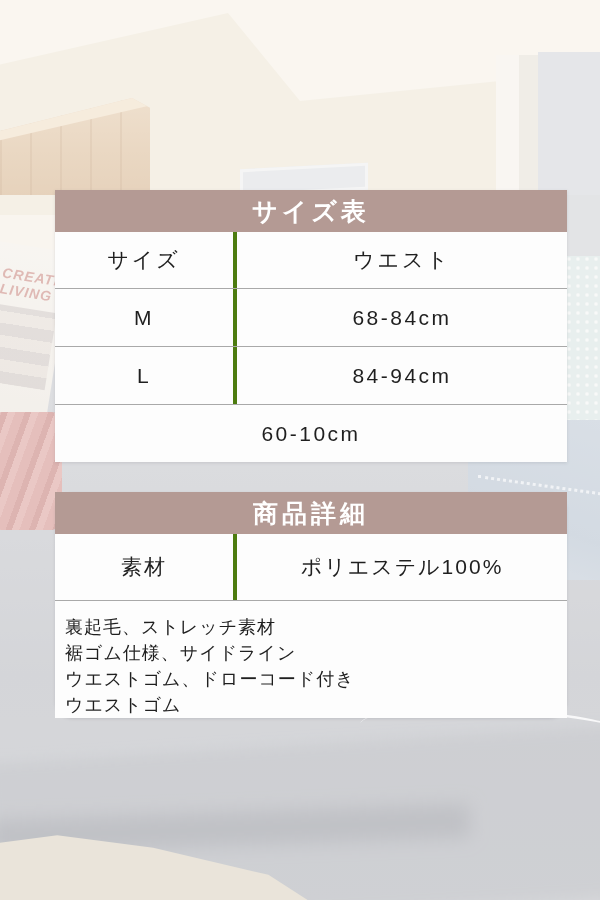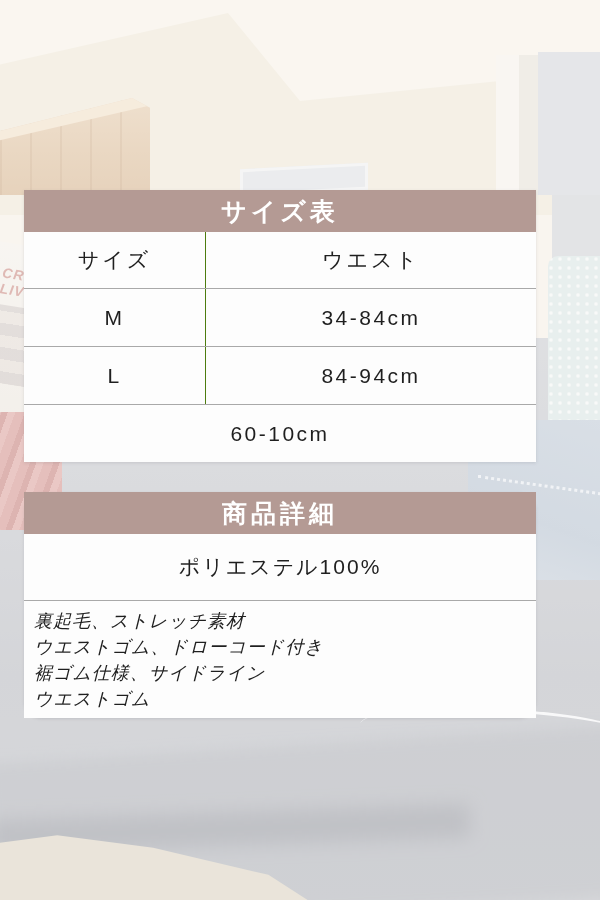--- a/index.html
+++ b/index.html
@@ -46,36 +46,36 @@
   .piping { position:absolute; left:360px; top:708px; width:262px; height:36px;
             border-top:3px solid rgba(250,252,255,0.9);
             border-radius:55% 40% 0 0 / 26px 14px 0 0; transform:rotate(4deg); }
   .carpet-shadow { position:absolute; left:-10px; top:812px; width:480px; height:34px;
                    background:rgba(95,100,112,0.45); transform:rotate(-2deg); filter:blur(9px); }
   .carpet { position:absolute; left:-10px; top:828px; width:480px; height:90px; background:#d6cdba;
             clip-path:polygon(0 18%, 14% 8%, 34% 22%, 58% 52%, 72% 100%, 0 100%); filter:blur(2px); }
   .fade-overlay { position:absolute; inset:0; background:rgba(253,252,250,0.5); z-index:1; }
 
   
-  .panel { position:absolute; left:24px; width:512px; z-index:2; box-shadow:0 1px 3px rgba(100,100,110,0.18); }
+  .panel { position:absolute; left:55px; width:512px; z-index:2; box-shadow:0 1px 3px rgba(100,100,110,0.18); }
   .size-panel { top:190px; }
   .detail-panel { top:492px;border-radius:18px; }
   .panel-title { height:42px; background:#b49a94; color:#ffffff; display:flex; align-items:center;
                  justify-content:center; font-size:25px; font-weight:bold; letter-spacing:4px; }
   .t-row { display:flex; background:#fdfdfd; color:#1f1f1f; }
   .t-row + .t-row { border-top:1px solid #a9a9a9; }
-  .c1 { width:182px; border-right:1px solid #4d7c0f; display:flex; align-items:center; justify-content:center; }
+  .c1 { width:182px; border-right:4px solid #4d7c0f; display:flex; align-items:center; justify-content:center; }
   .c2 { flex:1; display:flex; align-items:center; justify-content:center; }
   .hdr-row { height:56px; font-size:21px; letter-spacing:3px; }
   .data-row { height:58px; font-size:21px; letter-spacing:2.5px; }
   .mat-row { height:66px; font-size:21px; letter-spacing:2px; }
   .mat-row .c2 { font-size:21px;text-align:center; }
   .det-row { height:118px; font-size:21px; letter-spacing:2px; }
-  .det-row .c2 { flex-direction:column; align-items:flex-start; justify-content:center;
-                 padding-left:10px; font-size:18px; line-height:26px; letter-spacing:1px;font-style:italic; }
+  .det-row .c2 { flex-direction:column; align-items:flex-start; justify-content:flex-end;
+                 padding-left:10px; font-size:18px; line-height:26px; letter-spacing:1px; }
 </style>
 </head>
 <body>
 
 <div class="stage">
 
   <div class="bg">
     <div class="ceiling"></div>
     <div class="wall-crease"></div>
     <div class="wood-cabinet">
@@ -105,39 +105,40 @@
   <div class="fade-overlay"></div>
 
   <div class="panel size-panel">
     <div class="panel-title">サイズ表</div>
     <div class="t-row hdr-row">
       <div class="c1">サイズ</div>
       <div class="c2">ウエスト</div>
     </div>
     <div class="t-row data-row">
       <div class="c1">M</div>
-      <div class="c2">34-84cm</div>
+      <div class="c2">68-84cm</div>
     </div>
     <div class="t-row data-row">
       <div class="c1">L</div>
       <div class="c2">84-94cm</div>
     </div>
     <div class="t-row data-row">
       <div class="c2">60-10cm</div>
     </div>
   </div>
 
   <div class="panel detail-panel">
     <div class="panel-title">商品詳細</div>
     <div class="t-row mat-row">
+      <div class="c1">素材</div>
       <div class="c2">ポリエステル100%</div>
     </div>
     <div class="t-row det-row">
       <div class="c2">
         <div>裏起毛、ストレッチ素材</div>
+        <div>裾ゴム仕様、サイドライン</div>
         <div>ウエストゴム、ドローコード付き</div>
-        <div>裾ゴム仕様、サイドライン</div>
         <div>ウエストゴム</div>
       </div>
     </div>
   </div>
 
 </div>
 
 </body></html>

